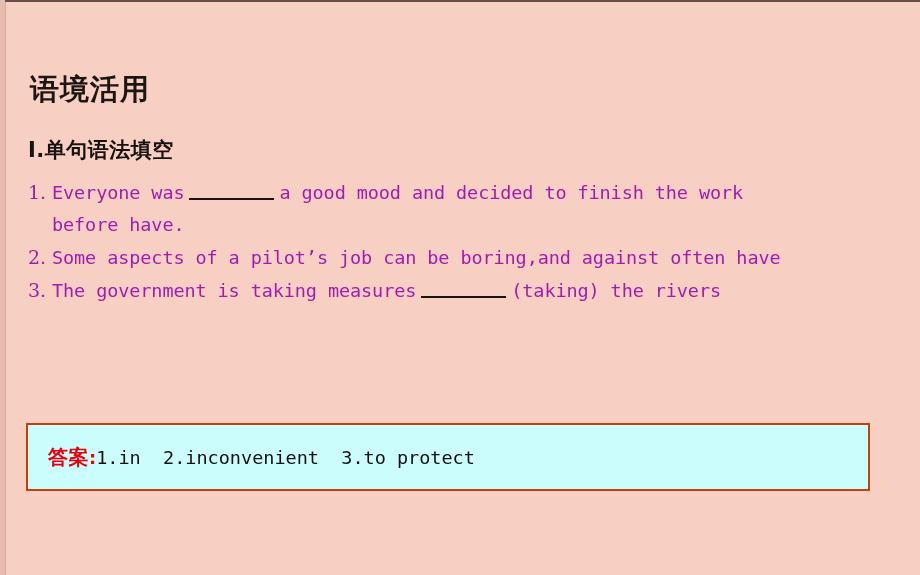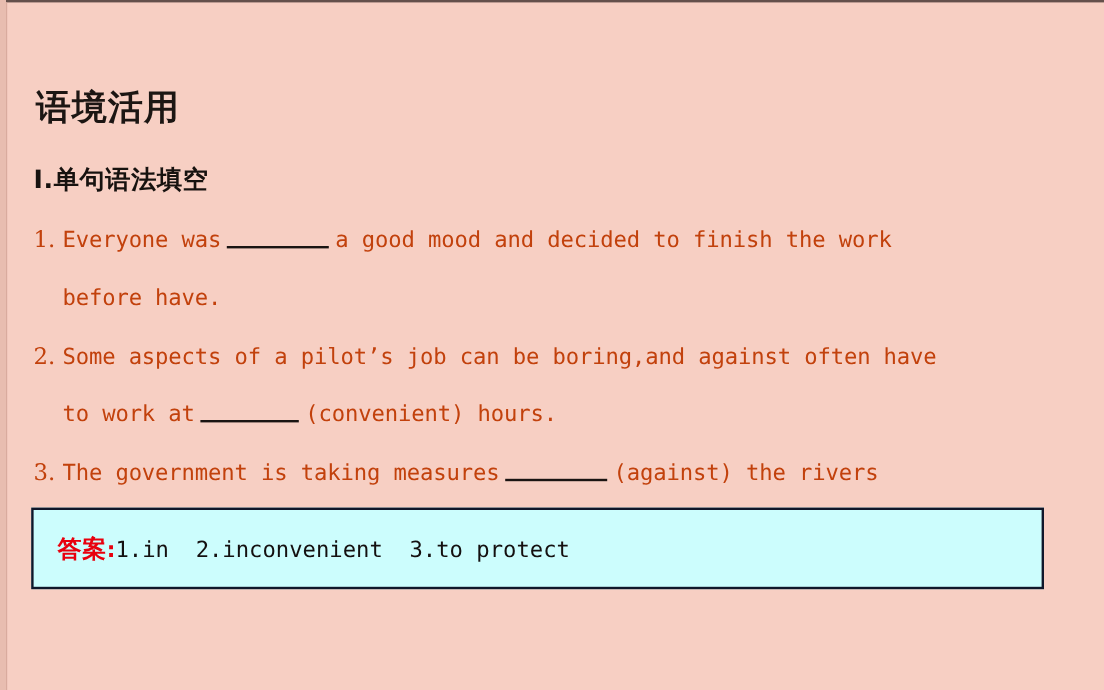--- a/index.html
+++ b/index.html
@@ -73,22 +73,22 @@
   #questions {
     position: absolute;
     left: 28px;
     top: 176px;
     width: 866px;
   }
   .q {
     position: relative;
     font-family: "DejaVu Sans Mono", "Liberation Mono", monospace;
     font-size: 18.5px;
-    line-height: 48px;
-    color: #c2410c;
+    line-height: 32px;
+    color: #a21caf;
     letter-spacing: -0.1px;
   }
   .q .num {
     display: inline-block;
     width: 24px;
     text-align: left;
     font-family: "DejaVu Serif", "Liberation Serif", serif;
     font-size: 19px;
   }
   .q .l2 {
@@ -107,21 +107,21 @@
 
   
   #answer-box {
     position: absolute;
     left: 26px;
     top: 423px;
     width: 844px;
     height: 68px;
     box-sizing: border-box;
     background: #ccfdfd;
-    border: 2px solid #0f172a;
+    border: 2px solid #c2410c;
     display: flex;
     align-items: center;
   }
   #answer-line {
     padding-left: 20px;
     font-family: "DejaVu Sans Mono", "Liberation Mono", monospace;
     font-size: 18.5px;
     color: #141010;
     white-space: pre;
   }
@@ -154,25 +154,24 @@
 
   <div id="questions">
 
     <div class="q">
       <span class="num">1.</span><span>Everyone was</span><span class="blank"></span><span>a good mood and decided to finish the work</span>
       <span class="l2">before have.</span>
     </div>
 
     <div class="q">
       <span class="num">2.</span><span>Some aspects of a pilot’s job can be boring,and against often have</span>
-      <span class="l2"><span>to work at</span><span class="blank narrow"></span><span>(convenient) hours.</span></span>
     </div>
 
     <div class="q">
-      <span class="num">3.</span><span>The government is taking measures</span><span class="blank"></span><span>(against) the rivers</span>
+      <span class="num">3.</span><span>The government is taking measures</span><span class="blank"></span><span>(taking) the rivers</span>
     </div>
 
   </div>
 
   <div id="answer-box">
     <div id="answer-line"><span id="answer-label">答案</span><span id="answer-colon">:</span><span>1.in  2.inconvenient  3.to protect</span></div>
   </div>
 
 </div>
 

